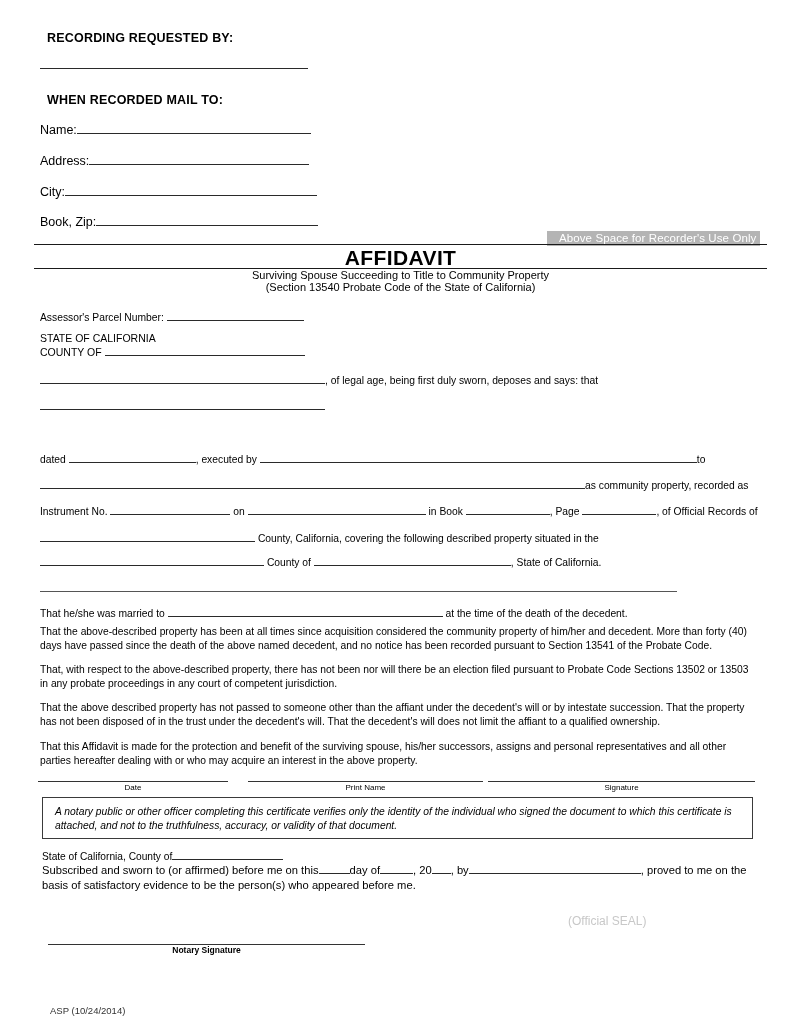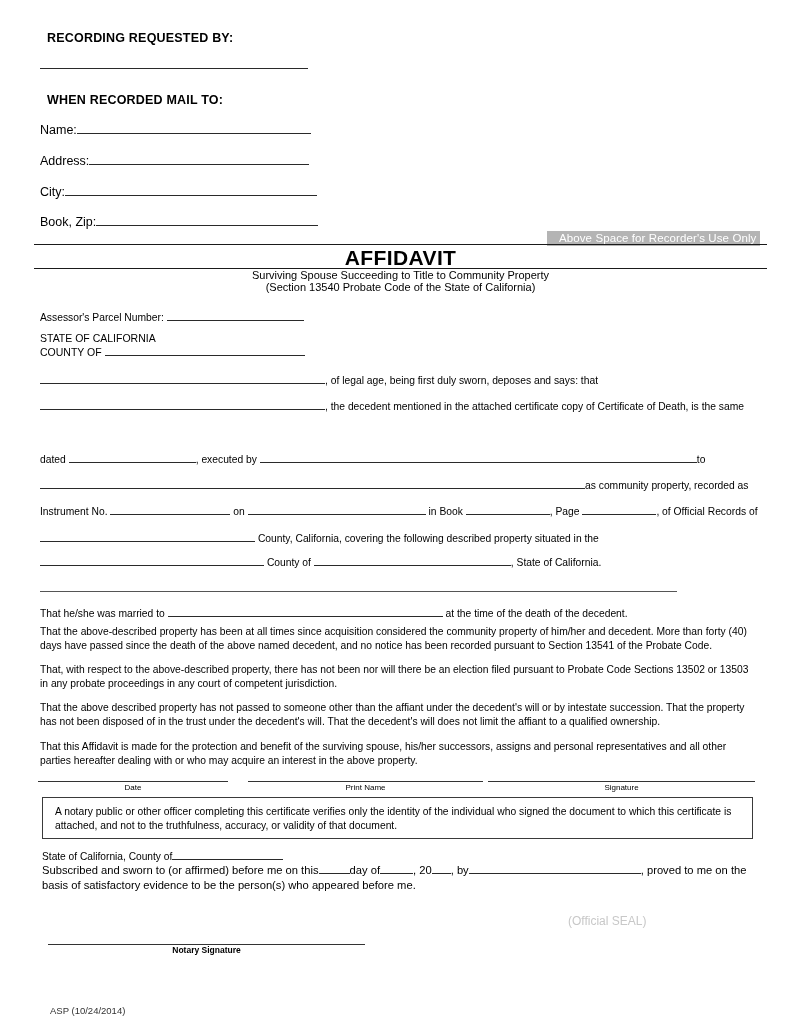--- a/index.html
+++ b/index.html
@@ -110,20 +110,21 @@
     margin-top: 1px;
     font-weight: normal;
   }
 
   
   .notary-box {
     position: absolute;
     border: 1.2px solid #3a3a3a;
     box-sizing: border-box;
     padding: 7px 10px 7px 12px;
+    font-style: italic;
   }
   .notary-box p {
     margin: 0;
     font-size: 10.3px;
     line-height: 14px;
   }
 
   
   .jurat-1 { font-size: 10.2px; white-space: nowrap; }
   .jurat-2 { font-size: 11.2px; line-height: 15px; }
@@ -192,21 +193,21 @@
   <div class="abs state-cty" style="left:40px; top:345px;">
     <span>COUNTY OF</span>
     <span class="ln" style="width:200px;"></span>
   </div>
 
   <div class="abs body-txt" style="left:40px; top:373px;">
     <span class="ln" style="width:285px;"></span><span>, of legal age, being first duly sworn, deposes and says: that</span>
   </div>
 
   <div class="abs body-txt" style="left:40px; top:399px;">
-    <span class="ln" style="width:285px;"></span><span>, the decedent mentioned in the attached certificate copy of Certificate of Death, is the same</span>
+    <span class="ln" style="width:285px;"></span>
   </div>
 
 
   <div class="abs body-txt" style="left:40px; top:452px;">
     <span>dated</span>
     <span class="ln" style="width:127px;"></span><span>, executed by</span>
     <span class="ln" style="width:437px;"></span><span>to</span>
   </div>
 
   <div class="abs body-txt" style="left:40px; top:478px;">

